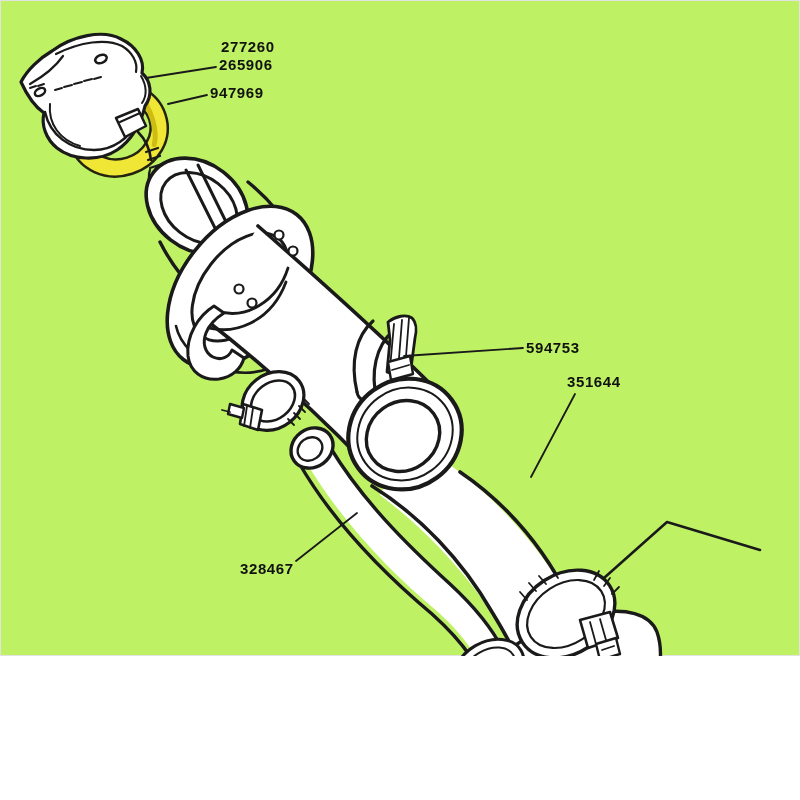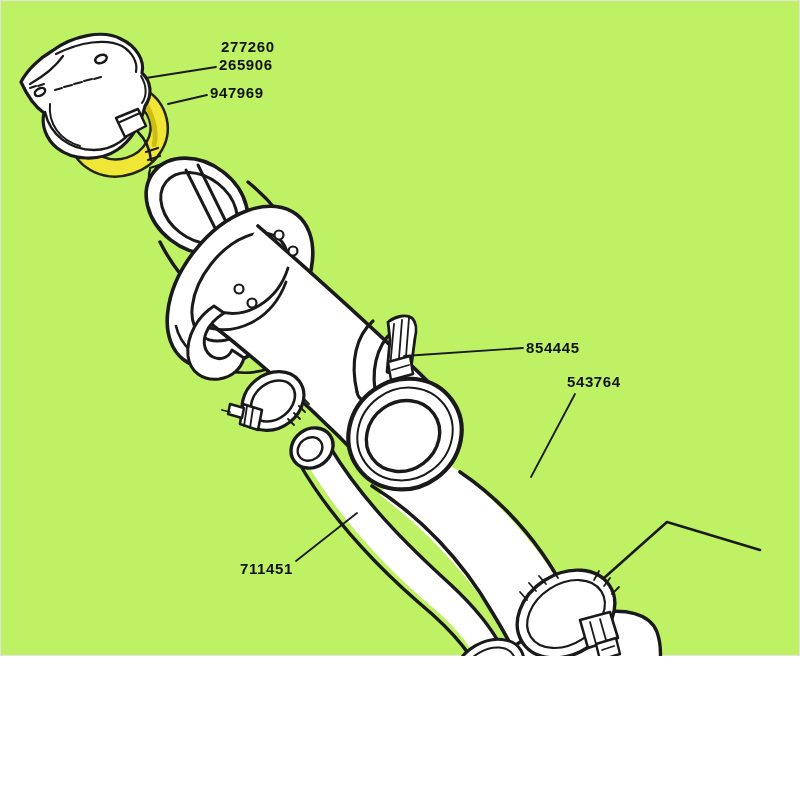--- a/index.html
+++ b/index.html
@@ -159,16 +159,16 @@
     <path d="M 168 104 L 207 95"></path>
     <path d="M 404 356 L 523 348"></path>
     <path d="M 575 394 L 531 477"></path>
     <path d="M 296 561 L 357 513"></path>
   </g>
 </svg>
 
   <div class="part-label" style="left:221px;top:39px">277260</div>
   <div class="part-label" style="left:219px;top:57px">265906</div>
   <div class="part-label" style="left:210px;top:85px">947969</div>
-  <div class="part-label" style="left:526px;top:340px">854445</div>
-  <div class="part-label" style="left:567px;top:374px">543764</div>
-  <div class="part-label" style="left:240px;top:561px">711451</div>
+  <div class="part-label" style="left:526px;top:340px">594753</div>
+  <div class="part-label" style="left:567px;top:374px">351644</div>
+  <div class="part-label" style="left:240px;top:561px">328467</div>
 </div>
 
 </body></html>

